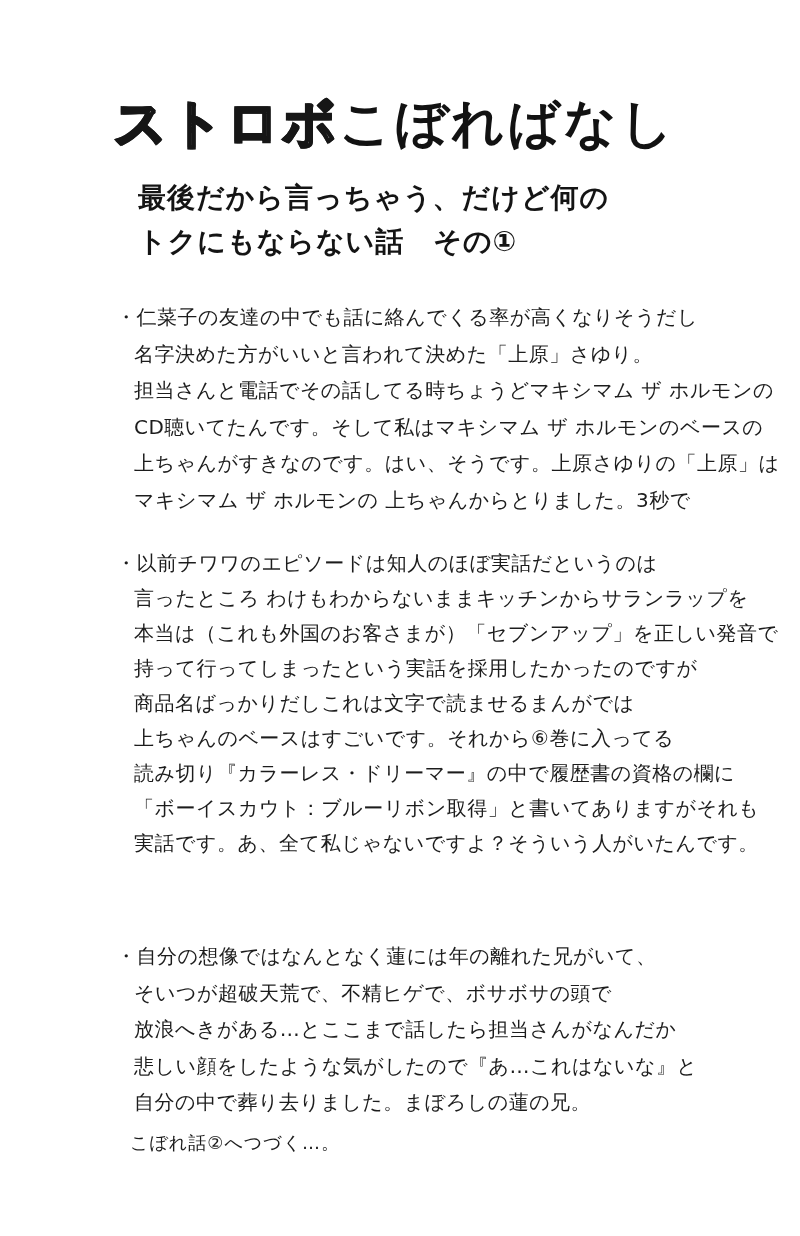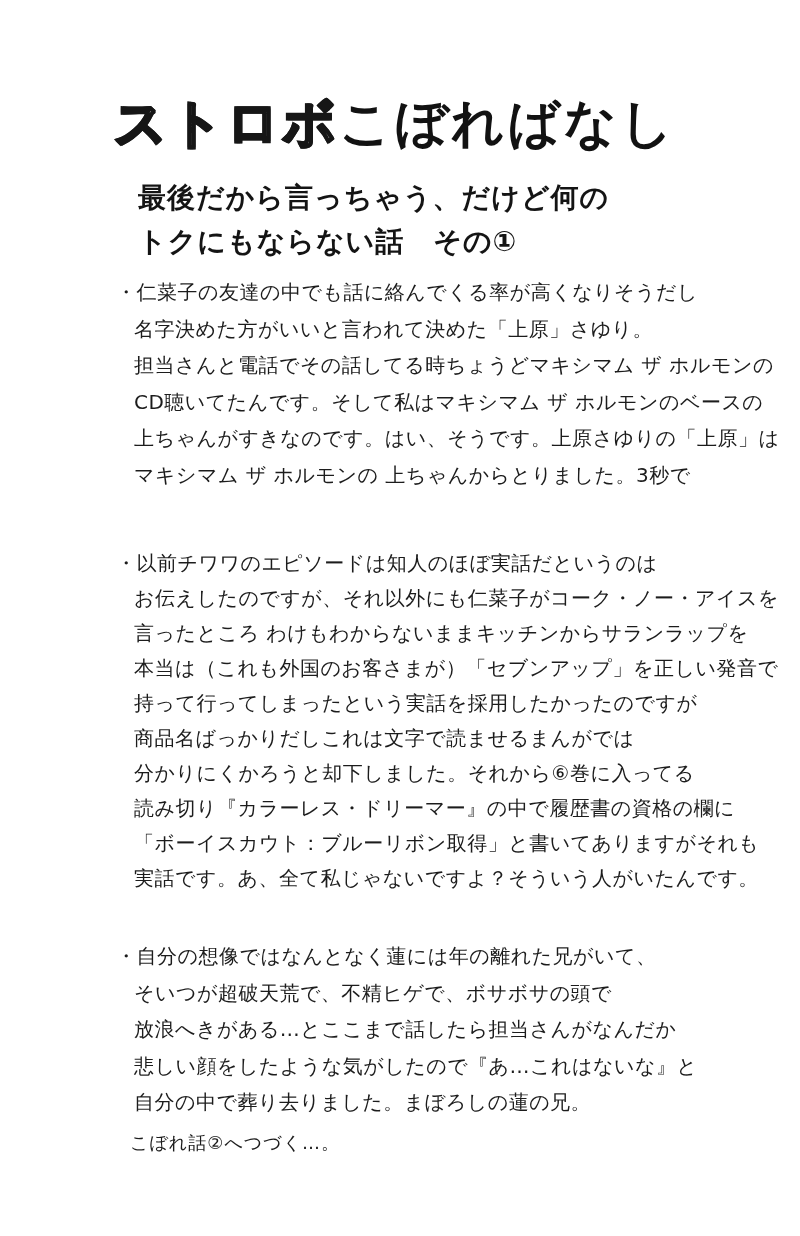--- a/index.html
+++ b/index.html
@@ -53,21 +53,21 @@
     font-size: 20px;
     letter-spacing: 0.5px;
     line-height: 36.5px;
     font-weight: 500;
     color: #1c1c1c;
     white-space: nowrap;
   }
   .para .line.first {
     text-indent: -18px;
   }
-  #para-1 { top: 274px; }
+  #para-1 { top: 299px; }
   #para-2 { top: 546px; line-height: 35px; }
   #para-3 { top: 938px; }
   .footer-note {
     position: absolute;
     top: 1131px;
     left: 130px;
     font-size: 18px;
     letter-spacing: 1px;
     font-weight: 400;
     color: #1c1c1c;
@@ -92,26 +92,25 @@
     <div class="line first">・仁菜子の友達の中でも話に絡んでくる率が高くなりそうだし</div>
     <div class="line">名字決めた方がいいと言われて決めた「上原」さゆり。</div>
     <div class="line">担当さんと電話でその話してる時ちょうどマキシマム ザ ホルモンの</div>
     <div class="line">CD聴いてたんです。そして私はマキシマム ザ ホルモンのベースの</div>
     <div class="line">上ちゃんがすきなのです。はい、そうです。上原さゆりの「上原」は</div>
     <div class="line">マキシマム ザ ホルモンの 上ちゃんからとりました。3秒で</div>
   </div>
 
   <div class="para" id="para-2">
     <div class="line first">・以前チワワのエピソードは知人のほぼ実話だというのは</div>
-    <div class="line">お伝えしたのですが、それ以外にも仁菜子がコーク・ノー・アイスを</div>
     <div class="line">言ったところ わけもわからないままキッチンからサランラップを</div>
     <div class="line">本当は（これも外国のお客さまが）「セブンアップ」を正しい発音で</div>
     <div class="line">持って行ってしまったという実話を採用したかったのですが</div>
     <div class="line">商品名ばっかりだしこれは文字で読ませるまんがでは</div>
-    <div class="line">分かりにくかろうと却下しました。それから⑥巻に入ってる</div>
+    <div class="line">上ちゃんのベースはすごいです。それから⑥巻に入ってる</div>
     <div class="line">読み切り『カラーレス・ドリーマー』の中で履歴書の資格の欄に</div>
     <div class="line">「ボーイスカウト：ブルーリボン取得」と書いてありますがそれも</div>
     <div class="line">実話です。あ、全て私じゃないですよ？そういう人がいたんです。</div>
   </div>
 
   <div class="para" id="para-3">
     <div class="line first">・自分の想像ではなんとなく蓮には年の離れた兄がいて、</div>
     <div class="line">そいつが超破天荒で、不精ヒゲで、ボサボサの頭で</div>
     <div class="line">放浪へきがある…とここまで話したら担当さんがなんだか</div>
     <div class="line">悲しい顔をしたような気がしたので『あ…これはないな』と</div>

